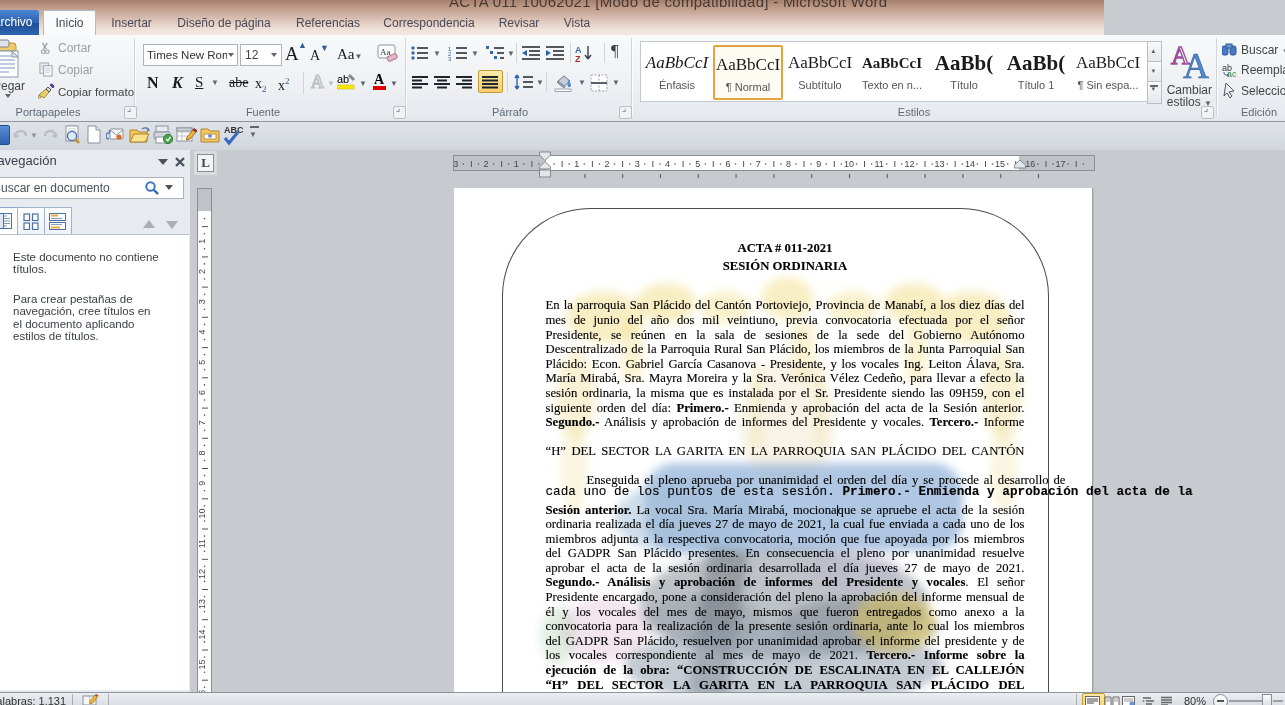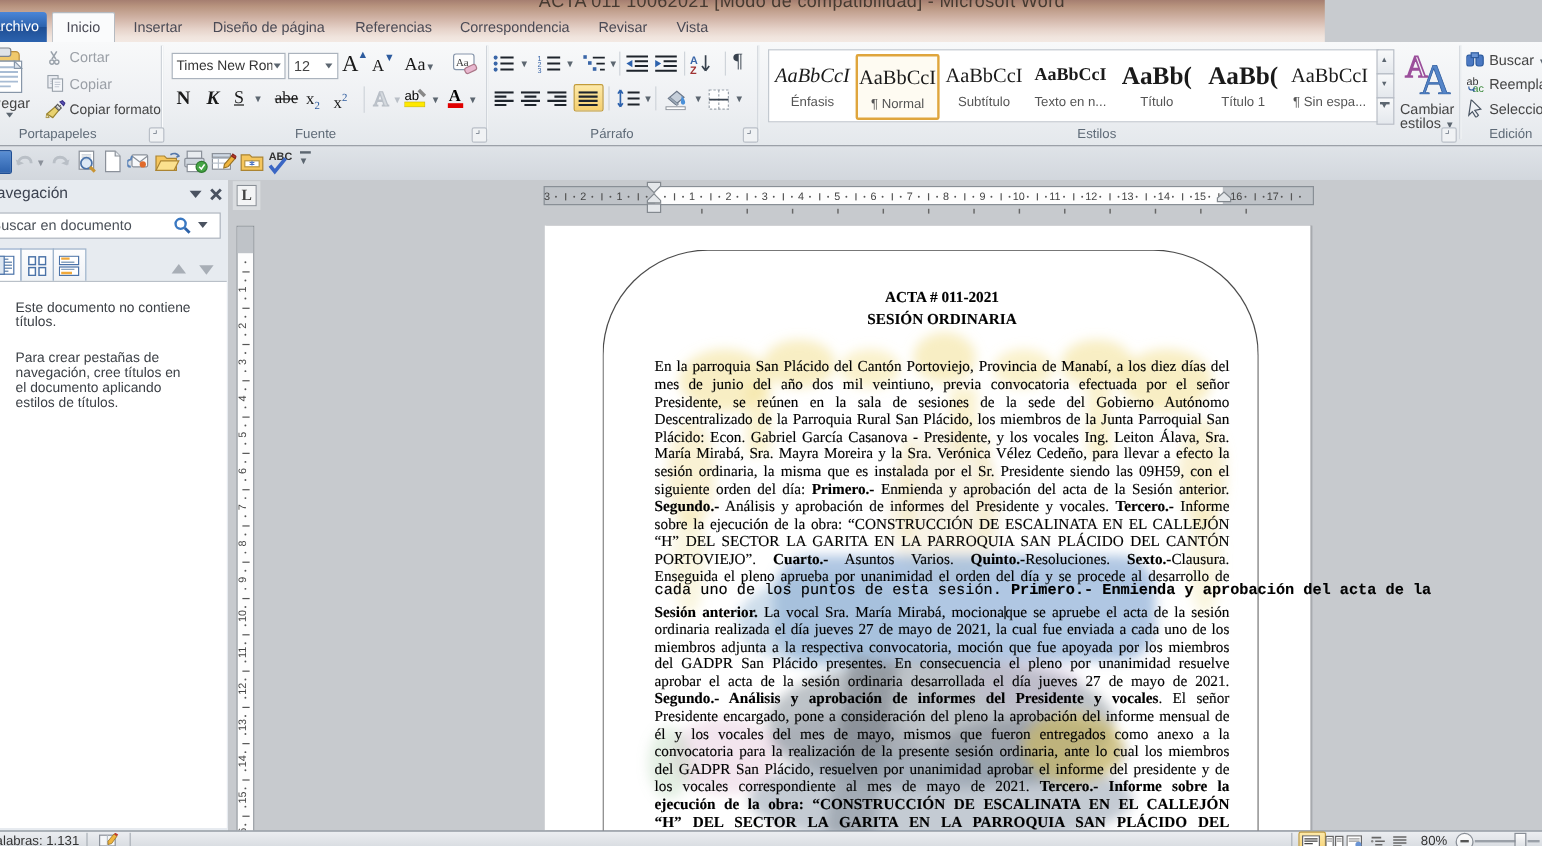--- a/index.html
+++ b/index.html
@@ -672,24 +672,22 @@
 <div class="tl tc" style="top:71px;">SESIÓN ORDINARIA</div>
 <div class="tl" style="top:110.4px;">En la parroquia San Plácido del Cantón Portoviejo, Provincia de Manabí, a los diez días del</div>
 <div class="tl" style="top:125.0px;">mes de junio del año dos mil veintiuno, previa convocatoria efectuada por el señor</div>
 <div class="tl" style="top:139.6px;">Presidente, se reúnen en la sala de sesiones de la sede del Gobierno Autónomo</div>
 <div class="tl" style="top:154.1px;">Descentralizado de la Parroquia Rural San Plácido, los miembros de la Junta Parroquial San</div>
 <div class="tl" style="top:168.7px;">Plácido: Econ. Gabriel García Casanova - Presidente, y los vocales Ing. Leiton Álava, Sra.</div>
 <div class="tl" style="top:183.3px;">María Mirabá, Sra. Mayra Moreira y la Sra. Verónica Vélez Cedeño, para llevar a efecto la</div>
 <div class="tl" style="top:197.9px;">sesión ordinaria, la misma que es instalada por el Sr. Presidente siendo las 09H59, con el</div>
 <div class="tl" style="top:212.5px;">siguiente orden del día: <b>Primero.-</b> Enmienda y aprobación del acta de la Sesión anterior.</div>
 <div class="tl" style="top:227.0px;"><b>Segundo.-</b> Análisis y aprobación de informes del Presidente y vocales. <b>Tercero.-</b> Informe</div>
-<div class="tl" style="top:241.6px;">sobre la ejecución de la obra: “CONSTRUCCIÓN DE ESCALINATA EN EL CALLEJÓN</div>
 <div class="tl" style="top:256.2px;">“H” DEL SECTOR LA GARITA EN LA PARROQUIA SAN PLÁCIDO DEL CANTÓN</div>
-<div class="tl" style="top:270.8px;">PORTOVIEJO”. <b>Cuarto.-</b> Asuntos Varios. <b>Quinto.-</b>Resoluciones. <b>Sexto.-</b>Clausura.</div>
-<div class="tl" style="top:285.4px;">Enseguida el pleno aprueba por unanimidad el orden del día y se procede al desarrollo de</div>
+<div class="tl" style="top:285.4px;margin-left:41px;">Enseguida el pleno aprueba por unanimidad el orden del día y se procede al desarrollo de</div>
 <div class="tl" style="top:297px;font-family:Liberation Mono, monospace;">cada uno de los puntos de esta sesión. <b>Primero.- Enmienda y aprobación del acta de la</b></div>
 <div class="tl" style="top:314.5px;"><b>Sesión anterior.</b> La vocal Sra. María Mirabá, mociona<span class="cur"></span>que se apruebe el acta de la sesión</div>
 <div class="tl" style="top:329.1px;">ordinaria realizada el día jueves 27 de mayo de 2021, la cual fue enviada a cada uno de los</div>
 <div class="tl" style="top:343.7px;">miembros adjunta a la respectiva convocatoria, moción que fue apoyada por los miembros</div>
 <div class="tl" style="top:358.3px;">del GADPR San Plácido presentes. En consecuencia el pleno por unanimidad resuelve</div>
 <div class="tl" style="top:372.8px;">aprobar el acta de la sesión ordinaria desarrollada el día jueves 27 de mayo de 2021.</div>
 <div class="tl" style="top:387.4px;"><b>Segundo.- Análisis y aprobación de informes del Presidente y vocales</b>. El señor</div>
 <div class="tl" style="top:402.0px;">Presidente encargado, pone a consideración del pleno la aprobación del informe mensual de</div>
 <div class="tl" style="top:416.6px;">él y los vocales del mes de mayo, mismos que fueron entregados como anexo a la</div>
 <div class="tl" style="top:431.2px;">convocatoria para la realización de la presente sesión ordinaria, ante lo cual los miembros</div>

